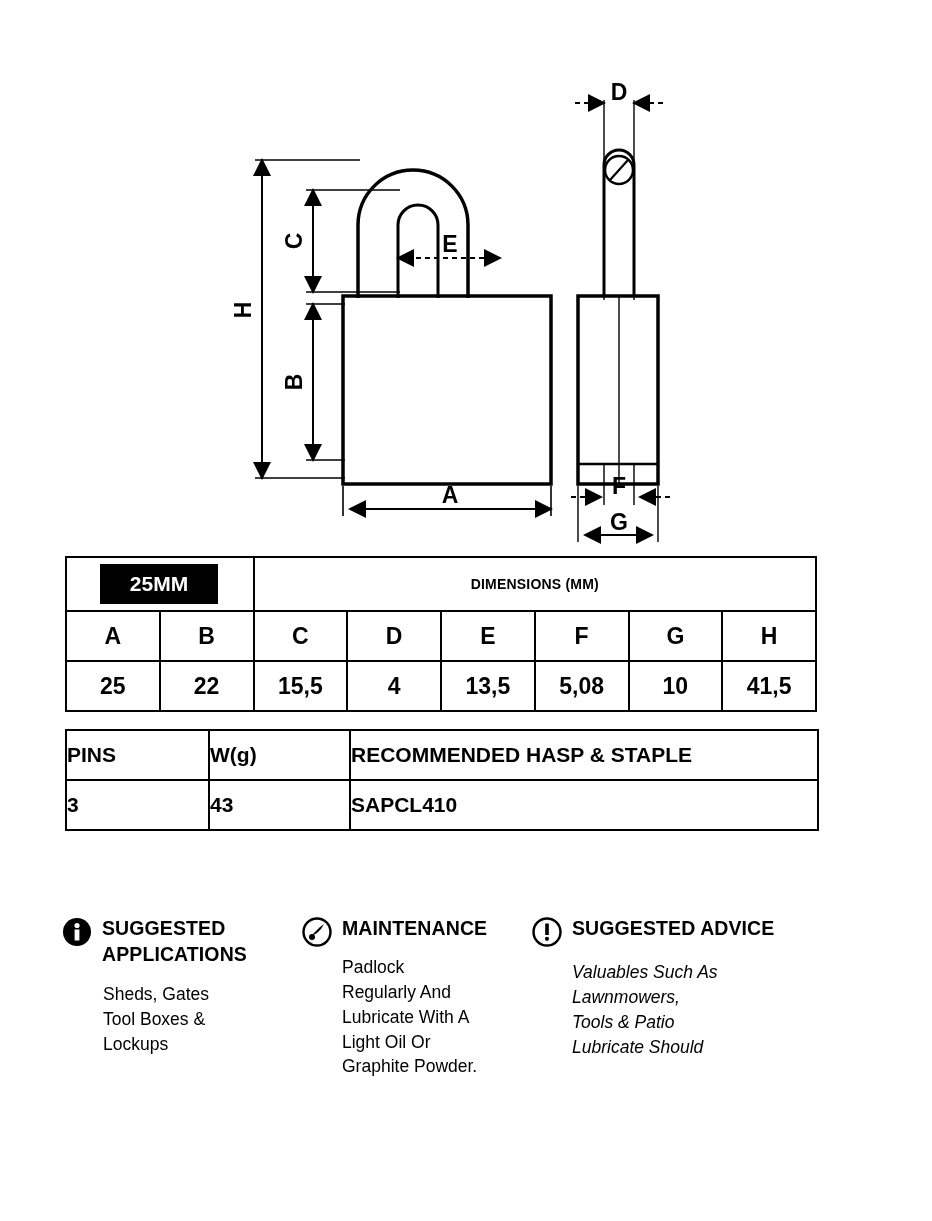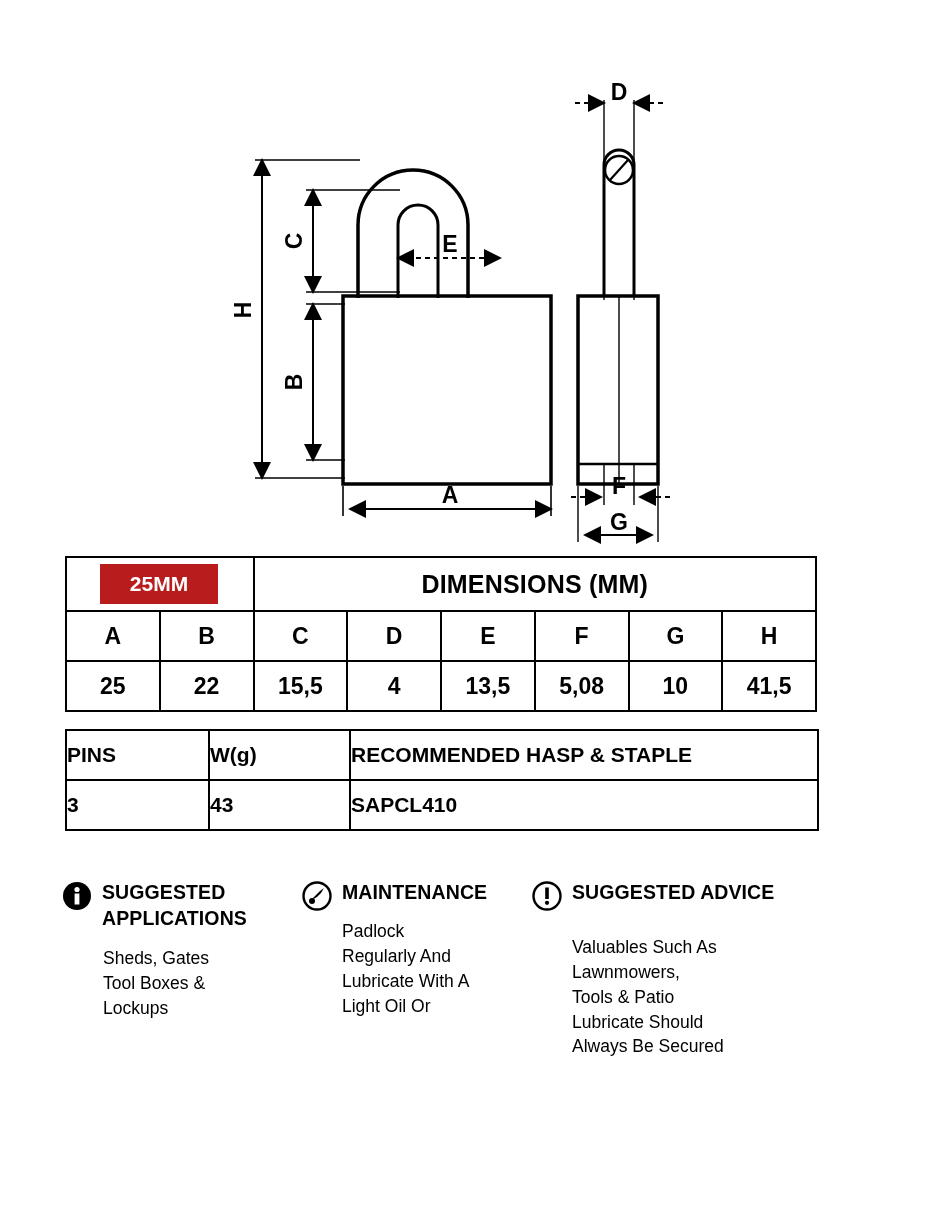--- a/index.html
+++ b/index.html
@@ -42,30 +42,30 @@
   }
   .dim-table td {
     border: 2px solid #000;
     text-align: center;
     font-weight: bold;
     font-size: 21px;
     height: 45px;
     padding: 0;
   }
   .dim-table td.title-cell {
-    font-size: 25px;
+    font-size: 14px;
     letter-spacing: 0.2px;
   }
   .dim-table td.badge-cell {
     padding: 0;
     border-right: none;
     border-left: 2px solid #000;
   }
   .badge {
-    background: #b91c1c;
+    background: #000000;
     color: #fff;
     font-weight: bold;
     font-size: 21px;
     padding: 8px 0;
     margin: 0;
     width: 118px;
     text-align: center;
     display: block;
     margin-left: 33px;
   }
@@ -92,21 +92,21 @@
     font-weight: bold;
     font-size: 21px;
     height: 48px;
     padding: 0;
   }
 
   
   .notes {
     position: absolute;
     left: 62px;
-    top: 880px;
+    top: 916px;
     width: 810px;
     display: flex;
     gap: 0;
   }
   .note {
     position: relative;
   }
   .note.col1 { width: 240px; }
   .note.col2 { width: 230px; }
   .note.col3 { width: 300px; }
@@ -128,21 +128,21 @@
     line-height: 1.33;
     letter-spacing: 0.1px;
   }
   .note-body {
     font-size: 17.5px;
     line-height: 1.42;
     margin-top: 12px;
   }
   .note.col1 .note-body { margin-left: 41px; margin-top: 14px;}
   .note.col2 .note-body { margin-left: 40px; margin-top: 8px;}
-  .note.col3 .note-body { margin-left: 40px; margin-top: 24px;}
+  .note.col3 .note-body { margin-left: 40px; margin-top: 13px; font-style: italic;}
   .note-body div { white-space: nowrap; }
 </style>
 </head>
 <body>
 
 <div class="page">
 
   <div class="drawing">
     <svg width="932" height="560" viewBox="0 0 932 560" xmlns="http://www.w3.org/2000/svg">
       <defs>
@@ -294,20 +294,21 @@
         </span>
         <span class="note-title">
           <span>MAINTENANCE</span>
         </span>
       </div>
       <div class="note-body">
         <div>Padlock</div>
         <div>Regularly And</div>
         <div>Lubricate With A</div>
         <div>Light Oil Or</div>
+        <div>Graphite Powder.</div>
       </div>
     </div>
 
     <div class="note col3">
       <div class="note-head">
         <span class="note-icon">
           <svg width="30" height="30" viewBox="0 0 30 30">
             <circle cx="15" cy="15" r="13.5" fill="none" stroke="#000" stroke-width="2.4"></circle>
             <rect x="13.2" y="6.5" width="3.6" height="11.5" fill="#000"></rect>
             <circle cx="15" cy="21.8" r="2.1" fill="#000"></circle>
@@ -315,19 +316,18 @@
         </span>
         <span class="note-title">
           <span>SUGGESTED ADVICE</span>
         </span>
       </div>
       <div class="note-body">
         <div>Valuables Such As</div>
         <div>Lawnmowers,</div>
         <div>Tools &amp; Patio</div>
         <div>Lubricate Should</div>
-        <div>Always Be Secured</div>
       </div>
     </div>
 
   </div>
 
 </div>
 
 </body></html>

